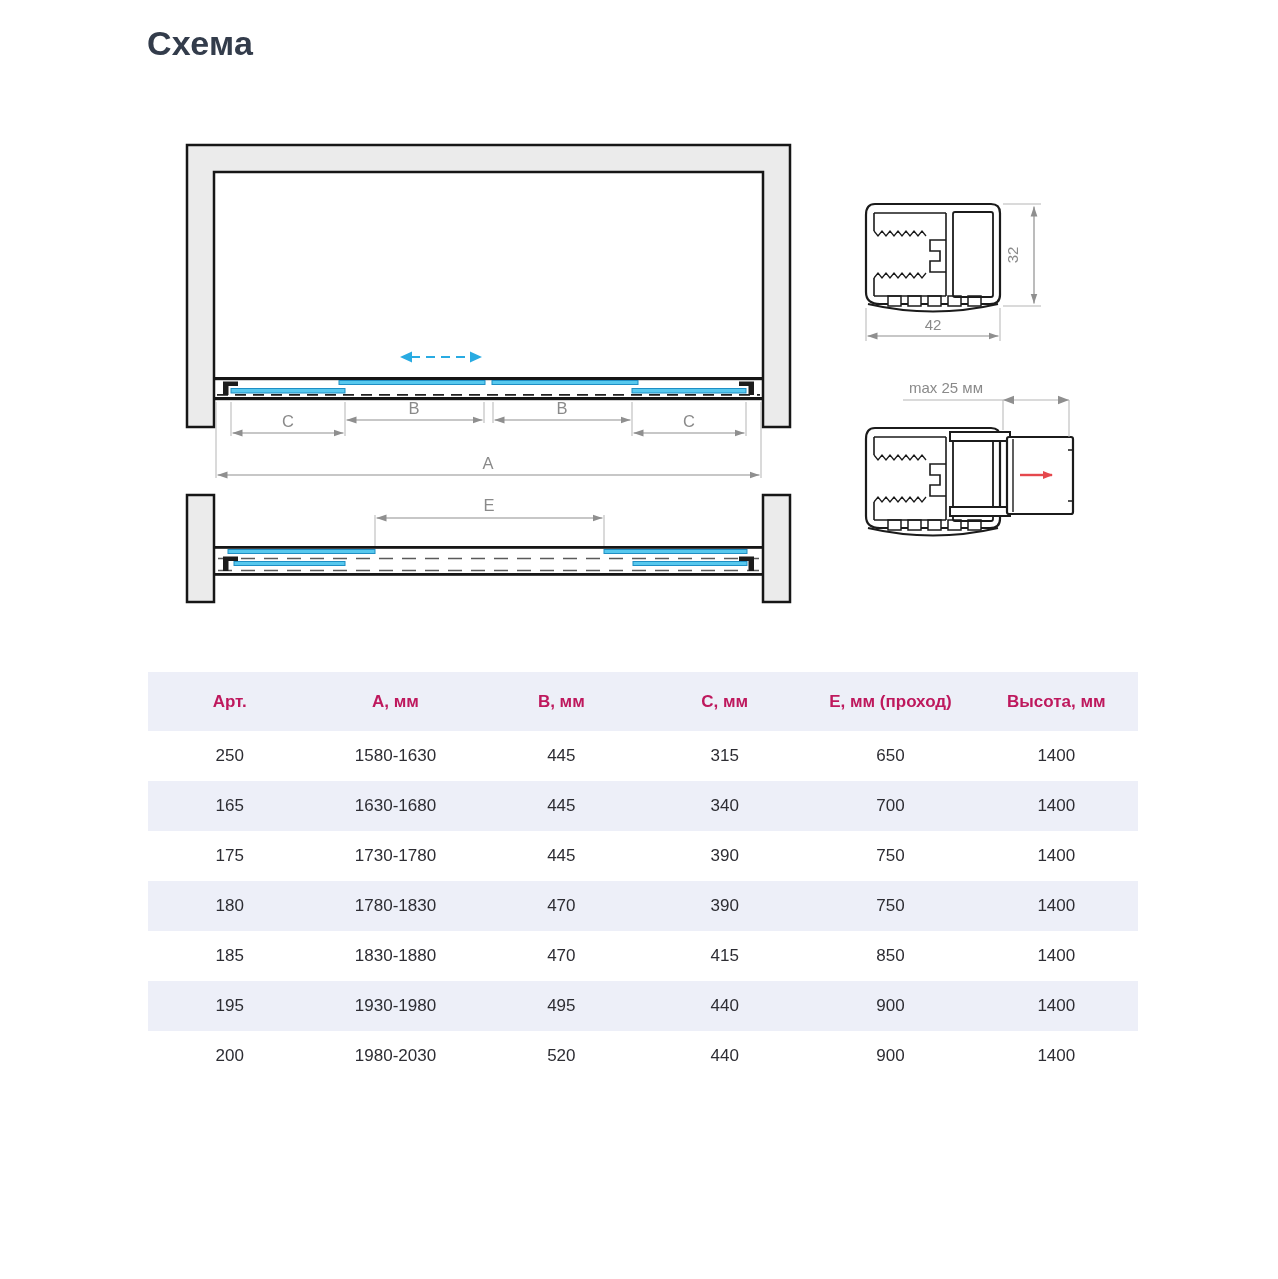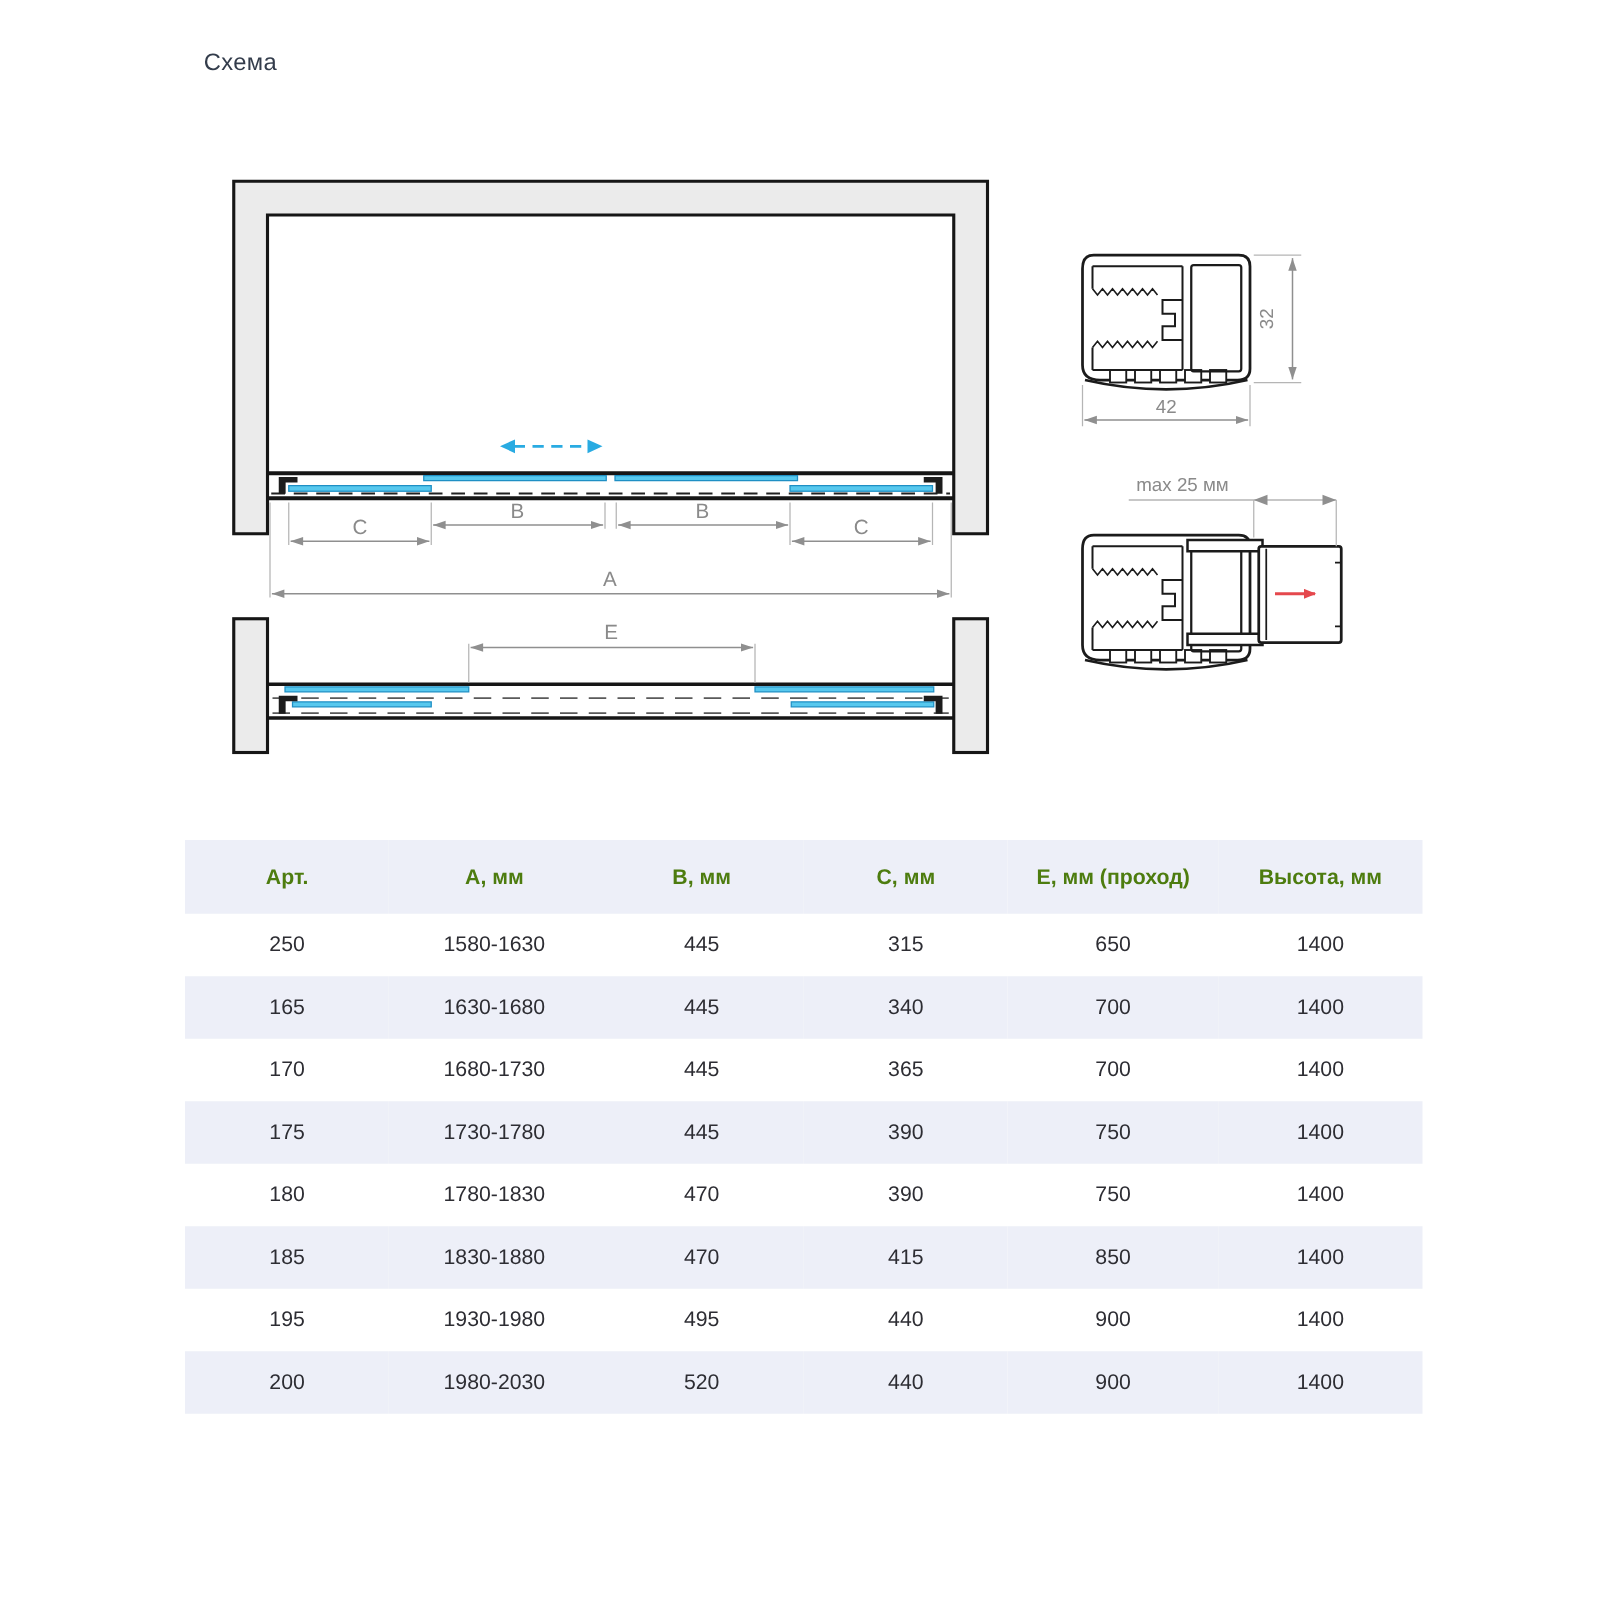--- a/index.html
+++ b/index.html
@@ -1,24 +1,24 @@
 <!DOCTYPE html>
 <html><head>
 <meta charset="utf-8">
 <style>
   html,body{margin:0;padding:0;background:#ffffff;}
   body{width:1278px;height:1279px;font-family:"Liberation Sans",sans-serif;color:#2d2d33;}
   .page{position:relative;width:1278px;height:1279px;overflow:hidden;background:#fff;}
-  .title{position:absolute;left:147px;top:24px;margin:16px;font-size:19px;font-weight:400;color:#333c4b;letter-spacing:.3px;}
+  .title{position:absolute;left:147px;top:24px;margin:0;font-size:34px;font-weight:700;color:#333c4b;letter-spacing:.3px;}
   svg.diagram{position:absolute;left:0;top:120px;}
   svg text{font-family:"Liberation Sans",sans-serif;fill:#8a8a8a;}
   svg text.dim{font-size:16.5px;}
   svg text.dimSmall{font-size:15px;}
   table.spec{position:absolute;left:148px;top:672px;width:990px;border-collapse:collapse;table-layout:fixed;font-size:17px;}
-  table.spec th{height:59px;font-weight:600;color:#4d7c0f;text-align:center;padding:0;background:#edeff8;}
+  table.spec th{height:59px;font-weight:600;color:#be185d;text-align:center;padding:0;background:#edeff8;}
   table.spec td{height:50px;text-align:center;padding:0;color:#2d2d33;font-weight:400;}
   table.spec tbody tr:nth-child(even){background:#edeff8;}
 </style>
 </head>
 <body>
 
 <div class="page">
 
   <h1 class="title">Схема</h1>
 
@@ -162,28 +162,20 @@
         </tr>
         <tr>
           <td>165</td>
           <td>1630-1680</td>
           <td>445</td>
           <td>340</td>
           <td>700</td>
           <td>1400</td>
         </tr>
         <tr>
-          <td>170</td>
-          <td>1680-1730</td>
-          <td>445</td>
-          <td>365</td>
-          <td>700</td>
-          <td>1400</td>
-        </tr>
-        <tr>
           <td>175</td>
           <td>1730-1780</td>
           <td>445</td>
           <td>390</td>
           <td>750</td>
           <td>1400</td>
         </tr>
         <tr>
           <td>180</td>
           <td>1780-1830</td>

